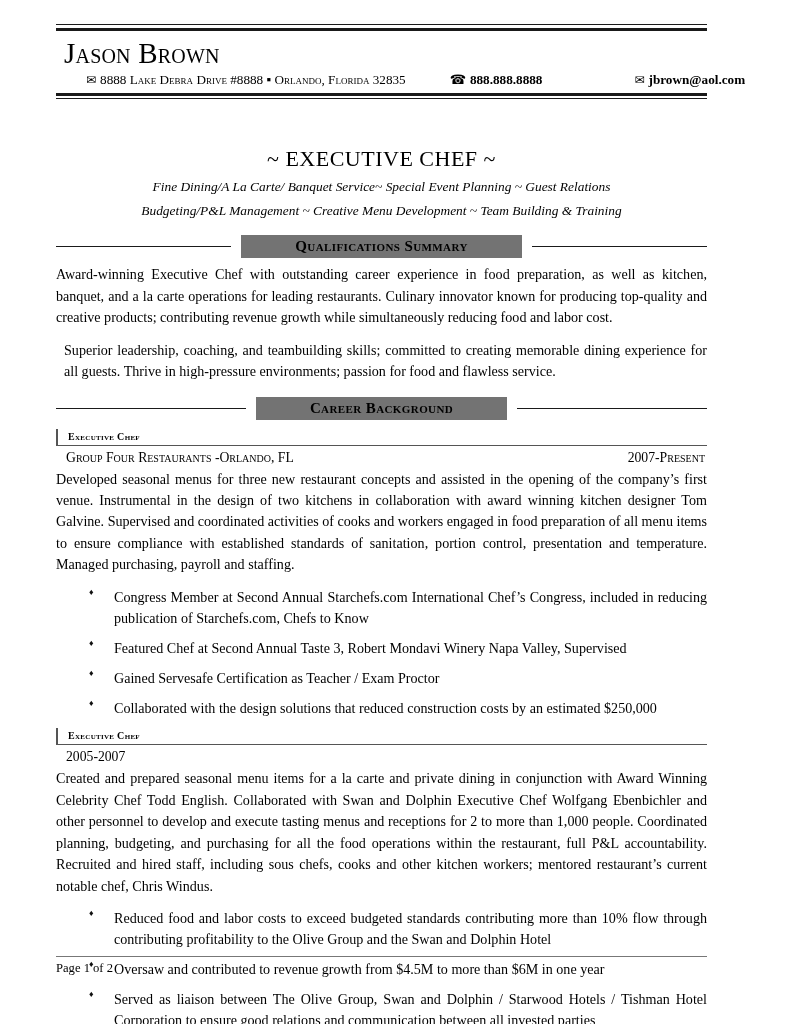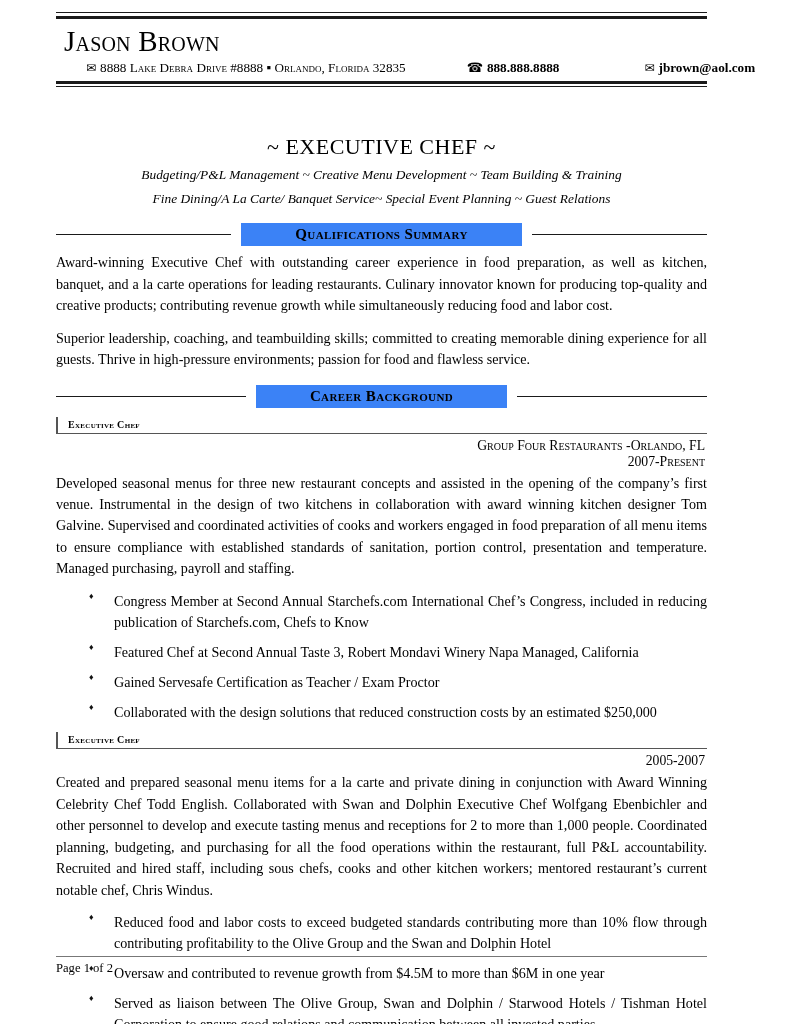--- a/index.html
+++ b/index.html
@@ -14,21 +14,21 @@
     color: #000000;
     position: relative;
     overflow: hidden;
   }
   .page {
     position: absolute;
     left: 0; top: 0;
     width: 763px;
     height: 1024px;
     box-sizing: border-box;
-    padding: 12px 56px 0 56px;
+    padding: 24px 56px 0 56px;
   }
 
   
   .hdr-rule-top {
     border-top: 1.5px solid #1a1a1a;
     border-bottom: 3.5px solid #1a1a1a;
     height: 3px;
     box-sizing: content-box;
   }
   .hdr-rule-bottom {
@@ -47,32 +47,31 @@
     line-height: 1.15;
     white-space: nowrap;
   }
   .contact-row {
     display: flex;
     align-items: baseline;
     padding: 0 4px 3px 30px;
     font-size: 13.2px;
     font-variant: small-caps;
     white-space: nowrap;
-    gap: 17px;
   }
   .contact-addr { flex: 0 0 auto; }
   .contact-phone {
     flex: 0 0 auto;
     margin-left: 44px;
     font-variant: normal;
     font-weight: bold;
   }
   .contact-email {
     flex: 0 0 auto;
-    margin-left: 68px;
+    margin-left: 92px;
     font-variant: normal;
     font-weight: bold;
   }
   .ic {
     display: inline-block;
     font-family: "DejaVu Sans", sans-serif;
     font-size: 12px;
     margin-right: 4px;
     font-variant: normal;
     font-weight: normal;
@@ -108,58 +107,57 @@
   }
   .section-head .rule {
     flex: 1 1 auto;
     height: 0;
     border-top: 1.6px solid #1a1a1a;
   }
   .section-head .rule.left { margin-right: 10px; }
   .section-head .rule.right { margin-left: 10px; }
   .section-head .label {
     flex: 0 0 auto;
-    background: #3b82f6;
+    background: #737373;
     font-variant: small-caps;
     font-weight: bold;
     font-size: 15px;
     letter-spacing: 0.4px;
     padding: 3px 54px 3px 54px;
     text-align: center;
   }
 
   
   p.body {
     text-align: justify;
     font-size: 14.1px;
     line-height: 1.52;
     margin: 0 0 11px 0;
   }
-  p.body:last-child { margin-bottom: 0; }
+  p.body:last-child { margin-bottom: 0; margin-left: 8px; }
 
   
   .job { margin-top: 9px; }
   .job-title-bar {
     border-left: 2.5px solid #555555;
     border-bottom: 1.2px solid #555555;
     padding: 2px 0 3px 10px;
     font-variant: small-caps;
     font-weight: bold;
     font-size: 10px;
     letter-spacing: 0.3px;
   }
   .job-meta {
     display: flex;
     justify-content: space-between;
     align-items: flex-end;
     font-variant: small-caps;
     font-size: 13.7px;
     padding: 4px 2px 3px 10px;
     white-space: nowrap;
-    flex-direction: column;
   }
   .job-company { flex: 1 1 auto; }
   .job-dates { flex: 0 0 auto; }
   .job-body { margin-top: 4px; }
 
   ul.bullets {
     list-style: none;
     margin: 8px 0 0 0;
     padding: 0;
   }
@@ -218,22 +216,22 @@
       <span class="contact-email">
         <span class="ic ic-mail">✉</span><span>jbrown@aol.com</span>
       </span>
     </div>
 
     <div class="hdr-rule-bottom"></div>
   </div>
 
   <div class="title-block">
     <div class="job-title-main">~ EXECUTIVE CHEF ~</div>
+    <div class="tagline">Fine Dining/A La Carte/ Banquet Service~ Special Event Planning ~ Guest Relations</div>
     <div class="tagline">Budgeting/P&amp;L Management ~ Creative Menu Development ~ Team Building &amp; Training</div>
-    <div class="tagline">Fine Dining/A La Carte/ Banquet Service~ Special Event Planning ~ Guest Relations</div>
   </div>
 
   <div class="section-head">
     <div class="rule left"></div>
     <div class="label">Qualifications Summary</div>
     <div class="rule right"></div>
   </div>
 
   <div>
     <p class="body">Award-winning Executive Chef with outstanding career experience in food preparation, as well as kitchen, banquet, and a la carte operations for leading restaurants. Culinary innovator known for producing top-quality and creative products; contributing revenue growth while simultaneously reducing food and labor cost.</p>
@@ -248,21 +246,21 @@
 
   <div class="job">
     <div class="job-title-bar">Executive Chef</div>
     <div class="job-meta">
       <span class="job-company">Group Four Restaurants -Orlando, FL</span>
       <span class="job-dates">2007-Present</span>
     </div>
     <p class="body job-body">Developed seasonal menus for three new restaurant concepts and assisted in the opening of the company’s first venue. Instrumental in the design of two kitchens in collaboration with award winning kitchen designer Tom Galvine.  Supervised and coordinated activities of cooks and workers engaged in food preparation of all menu items to ensure compliance with established standards of sanitation, portion control, presentation and temperature. Managed purchasing, payroll and staffing.</p>
     <ul class="bullets">
       <li>Congress Member at Second Annual Starchefs.com International Chef’s Congress, included in reducing publication of Starchefs.com, Chefs to Know</li>
-      <li>Featured Chef at Second Annual Taste 3, Robert Mondavi Winery Napa Managed, California</li>
+      <li>Featured Chef at Second Annual Taste 3, Robert Mondavi Winery Napa Valley, Supervised</li>
       <li>Gained Servesafe Certification as Teacher / Exam Proctor</li>
       <li>Collaborated with the design solutions that reduced construction costs by an estimated $250,000</li>
     </ul>
   </div>
 
   <div class="job">
     <div class="job-title-bar">Executive Chef</div>
     <div class="job-meta">
       <span class="job-dates">2005-2007</span>
     </div>

